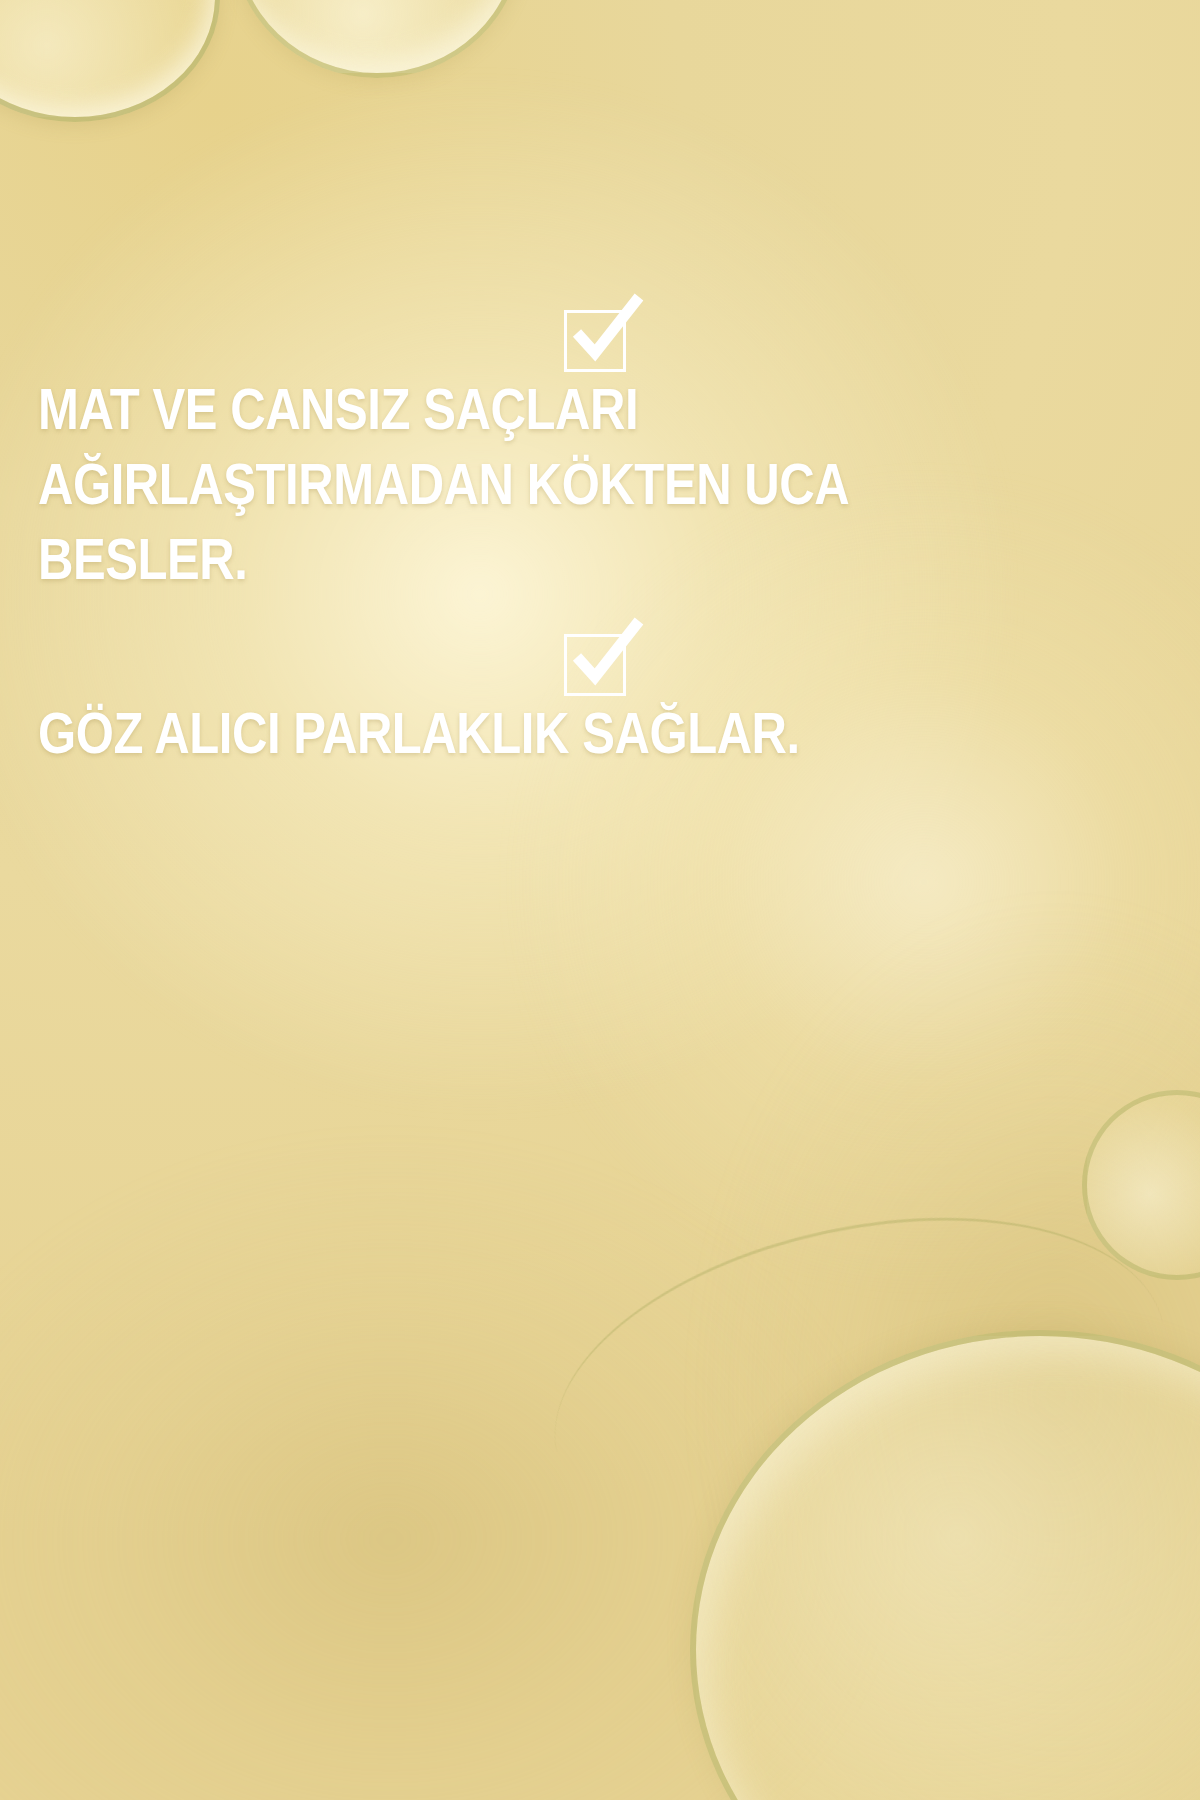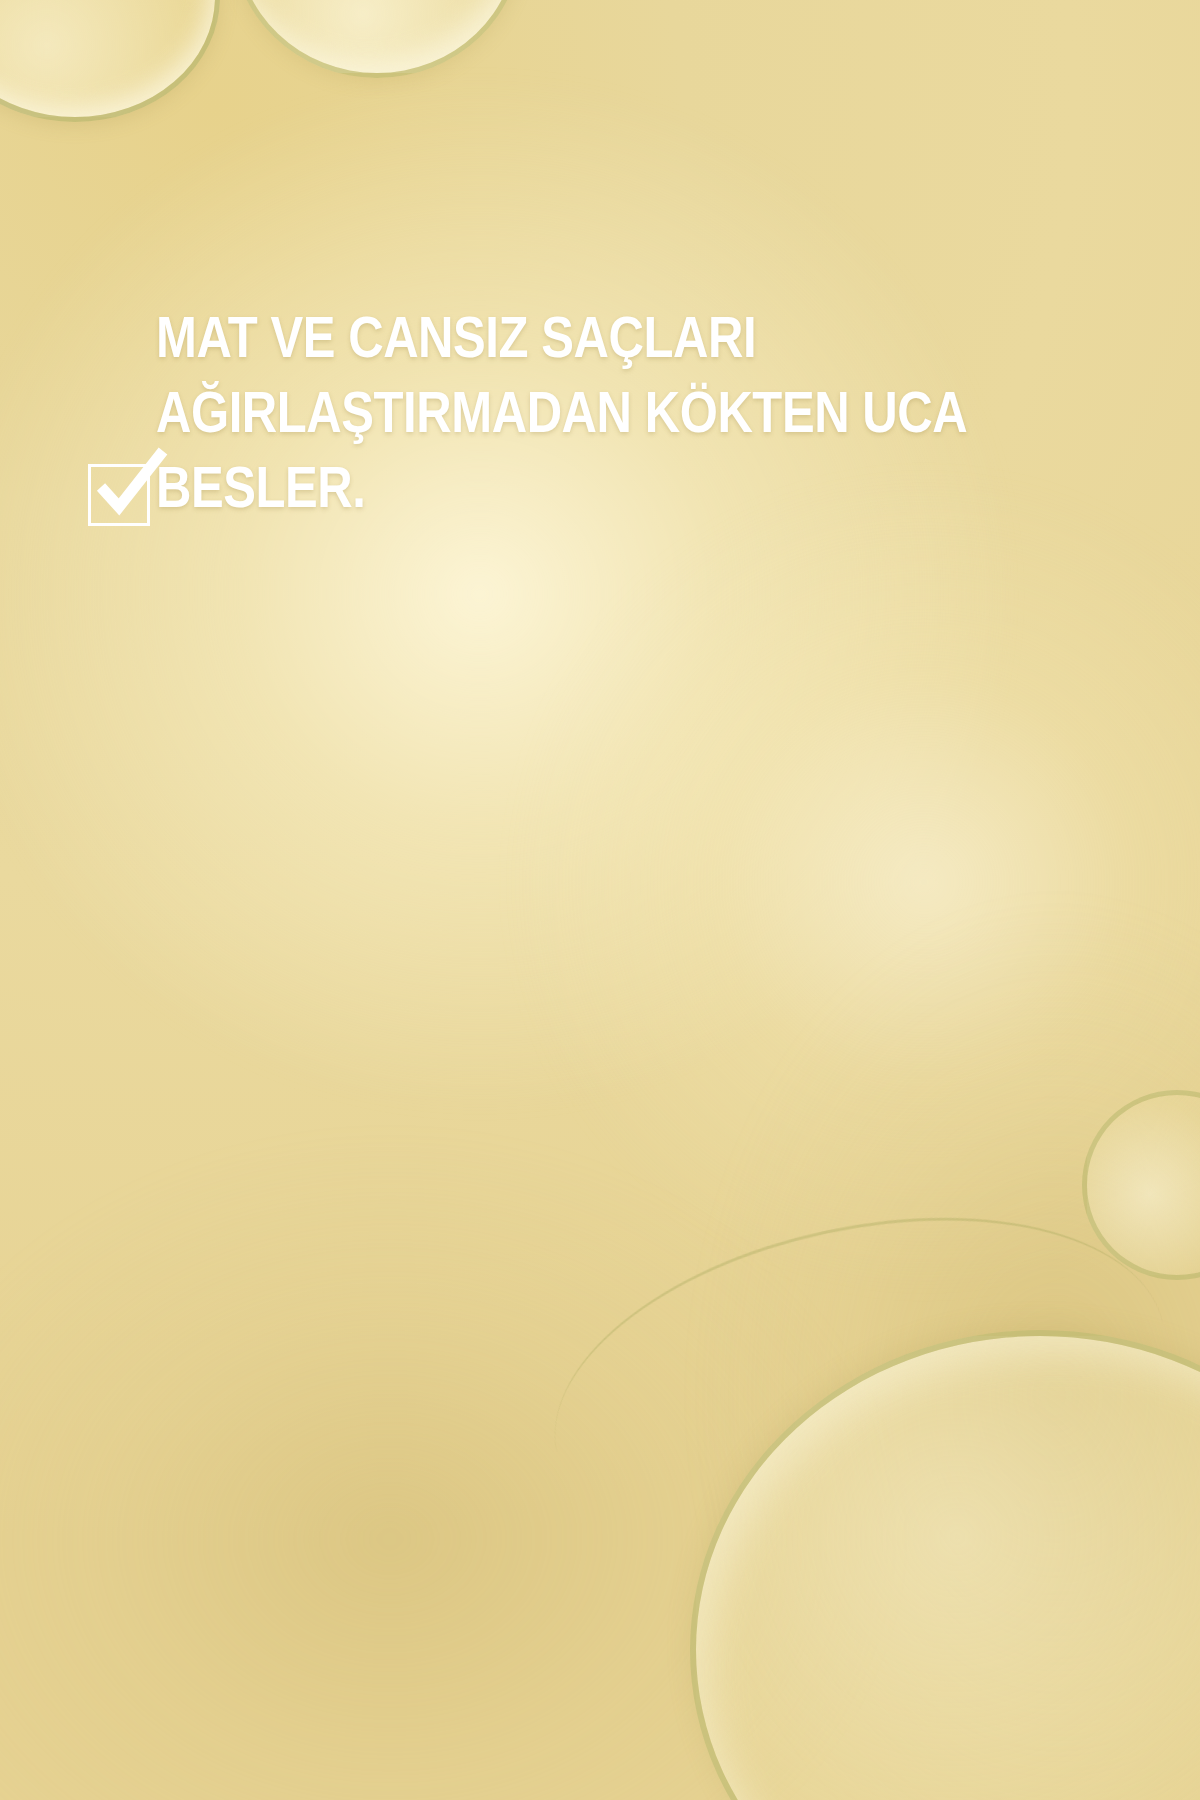--- a/index.html
+++ b/index.html
@@ -121,22 +121,23 @@
 
   
   .content {
     position: absolute;
     left: 88px;
     top: 300px;
     width: 1020px;
   }
   .feature {
     display: flex;
-    align-items: flex-end;
+    align-items: center;
     margin-bottom: 26px;
+    flex-direction: column;
   }
   .check-box {
     flex: 0 0 auto;
     position: relative;
     width: 62px;
     height: 62px;
     border: 3px solid #ffffff;
     margin-top: 10px;
     margin-right: 6px;
     box-sizing: border-box;
@@ -185,16 +186,24 @@
     <div class="feature">
       <div class="check-box">
         <svg viewBox="0 0 74 74" aria-hidden="true">
           <path d="M6 40 L24 60 L68 4" fill="none" stroke="#ffffff" stroke-width="11" stroke-linecap="butt" stroke-linejoin="miter"></path>
         </svg>
       </div>
       <div class="feature-text">MAT VE CANSIZ SAÇLARI AĞIRLAŞTIRMADAN KÖKTEN UCA BESLER.</div>
     </div>
 
 
+    <div class="feature">
+      <div class="check-box">
+        <svg viewBox="0 0 74 74" aria-hidden="true">
+          <path d="M6 40 L24 60 L68 4" fill="none" stroke="#ffffff" stroke-width="11" stroke-linecap="butt" stroke-linejoin="miter"></path>
+        </svg>
+      </div>
+      <div class="feature-text">GÖZ ALICI PARLAKLIK SAĞLAR.</div>
+    </div>
 
 
   </div>
 </div>
 
 </body></html>

